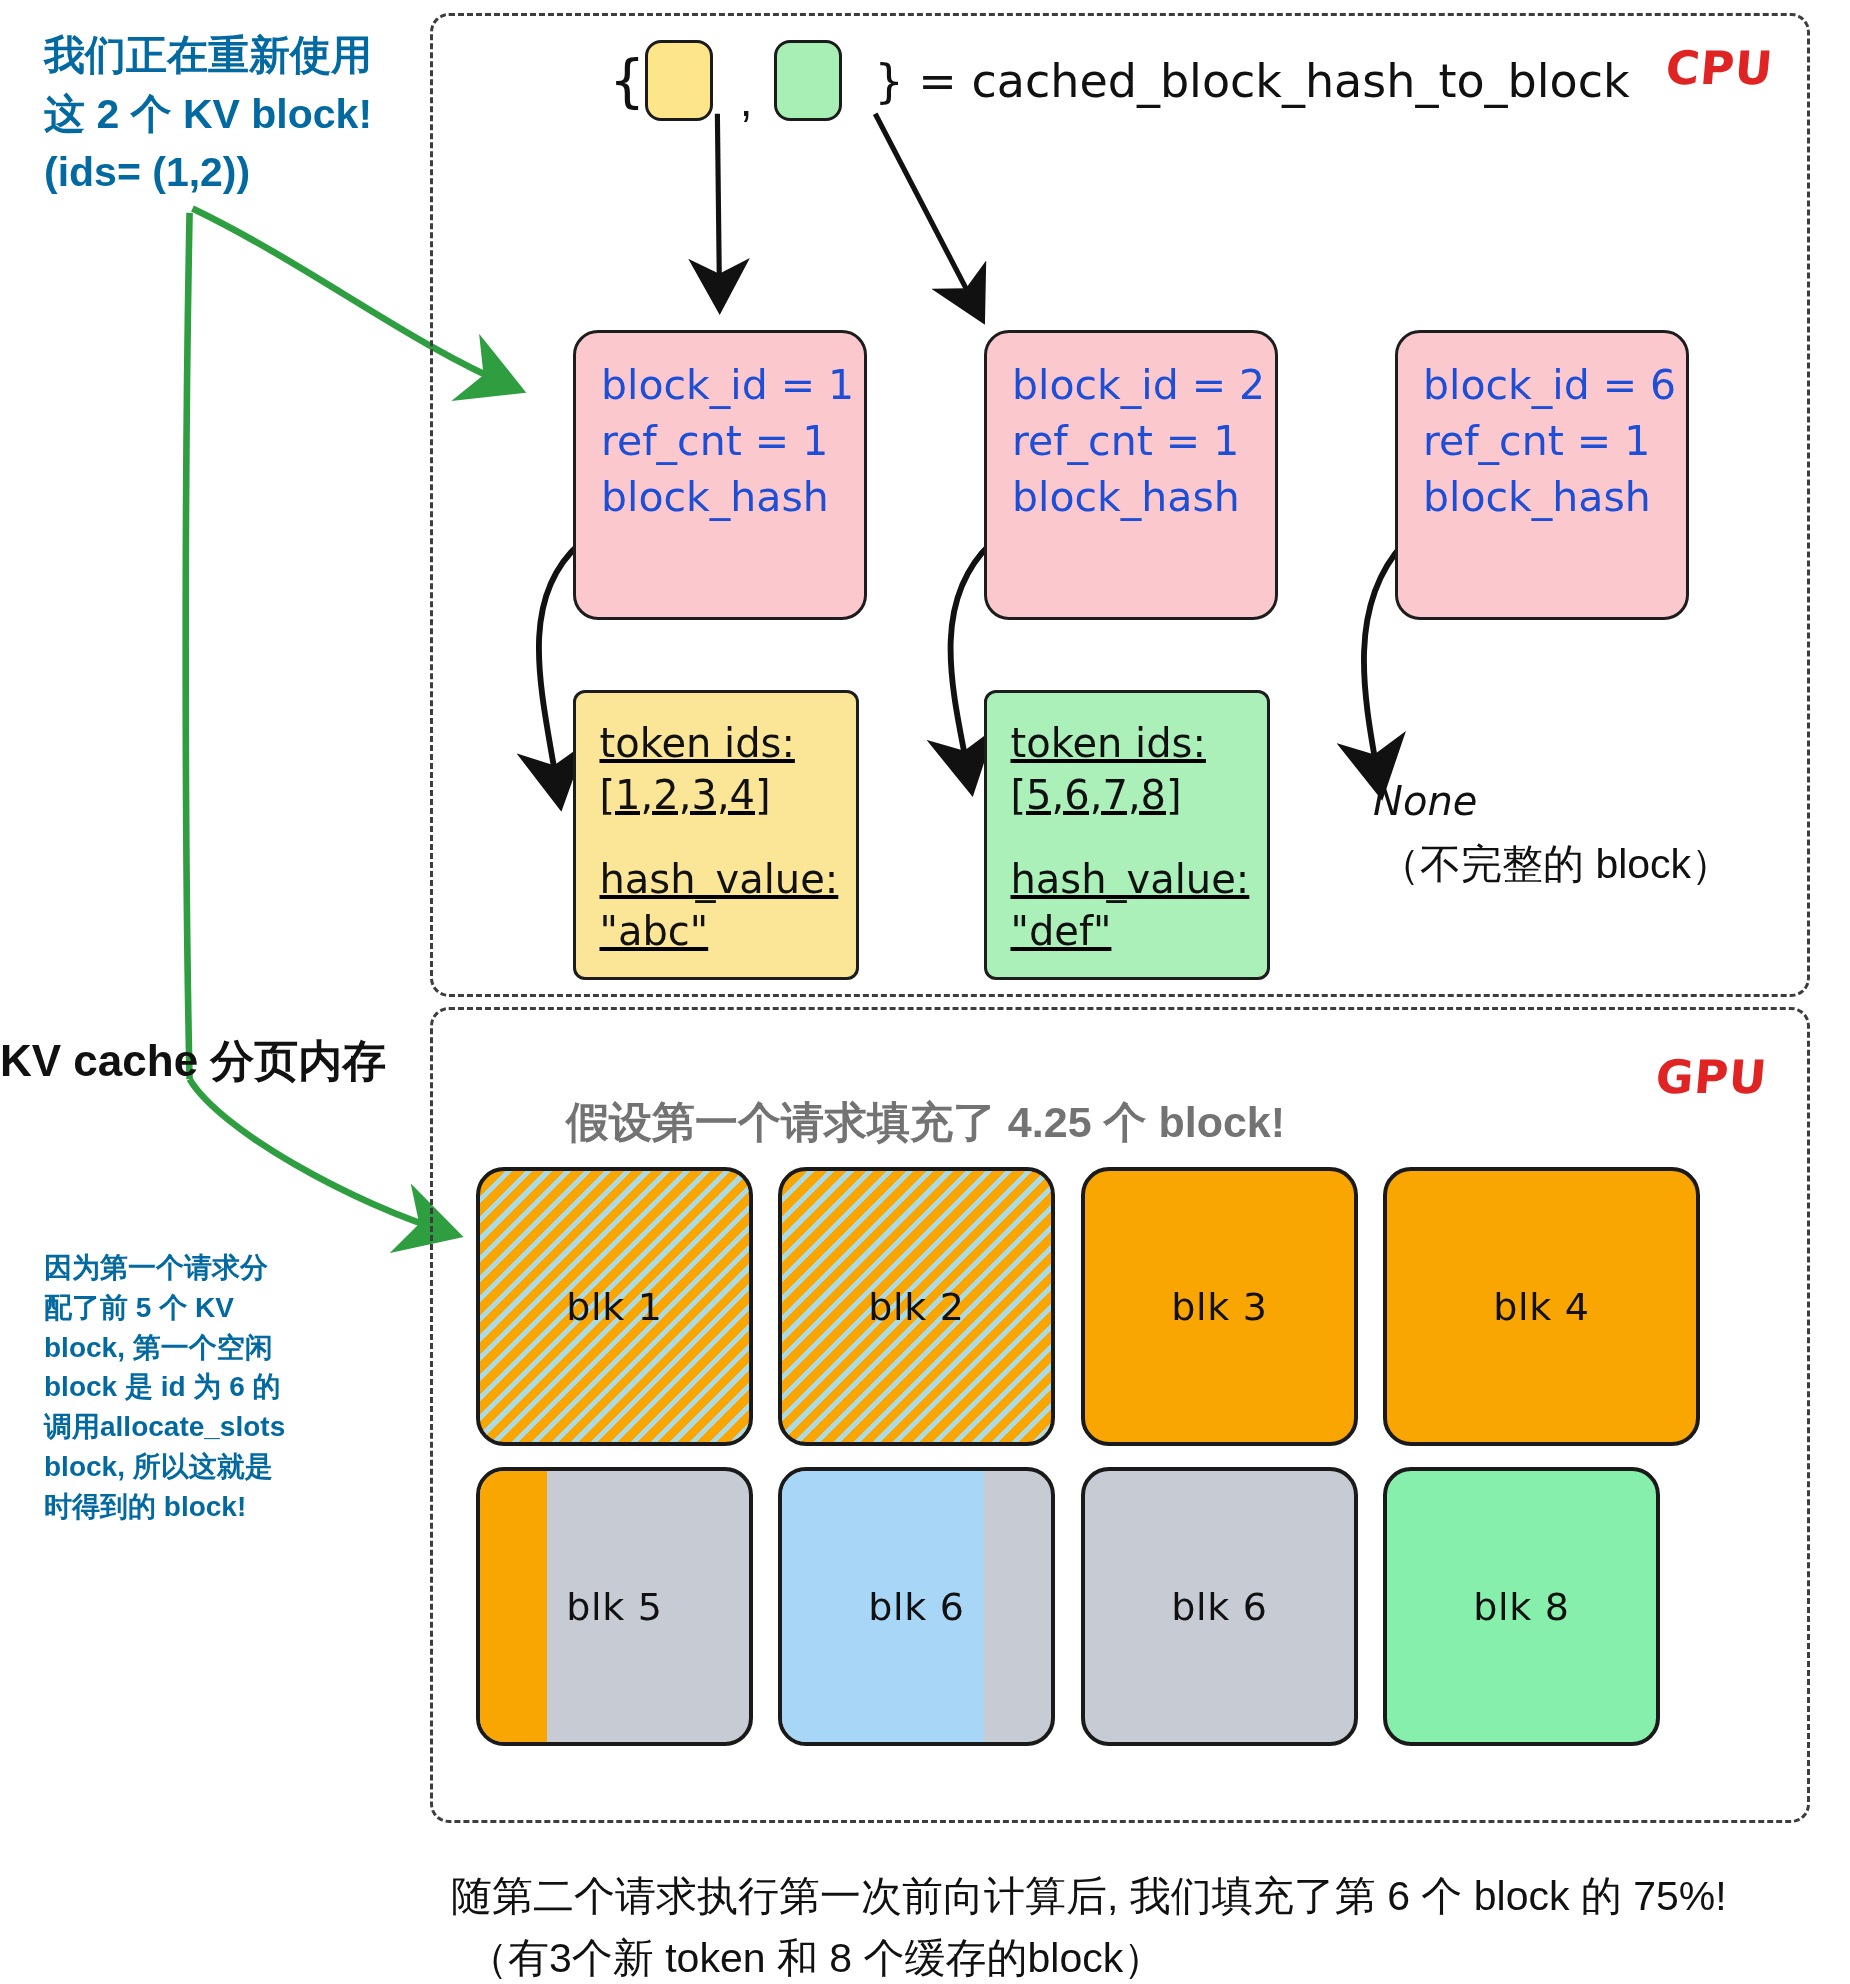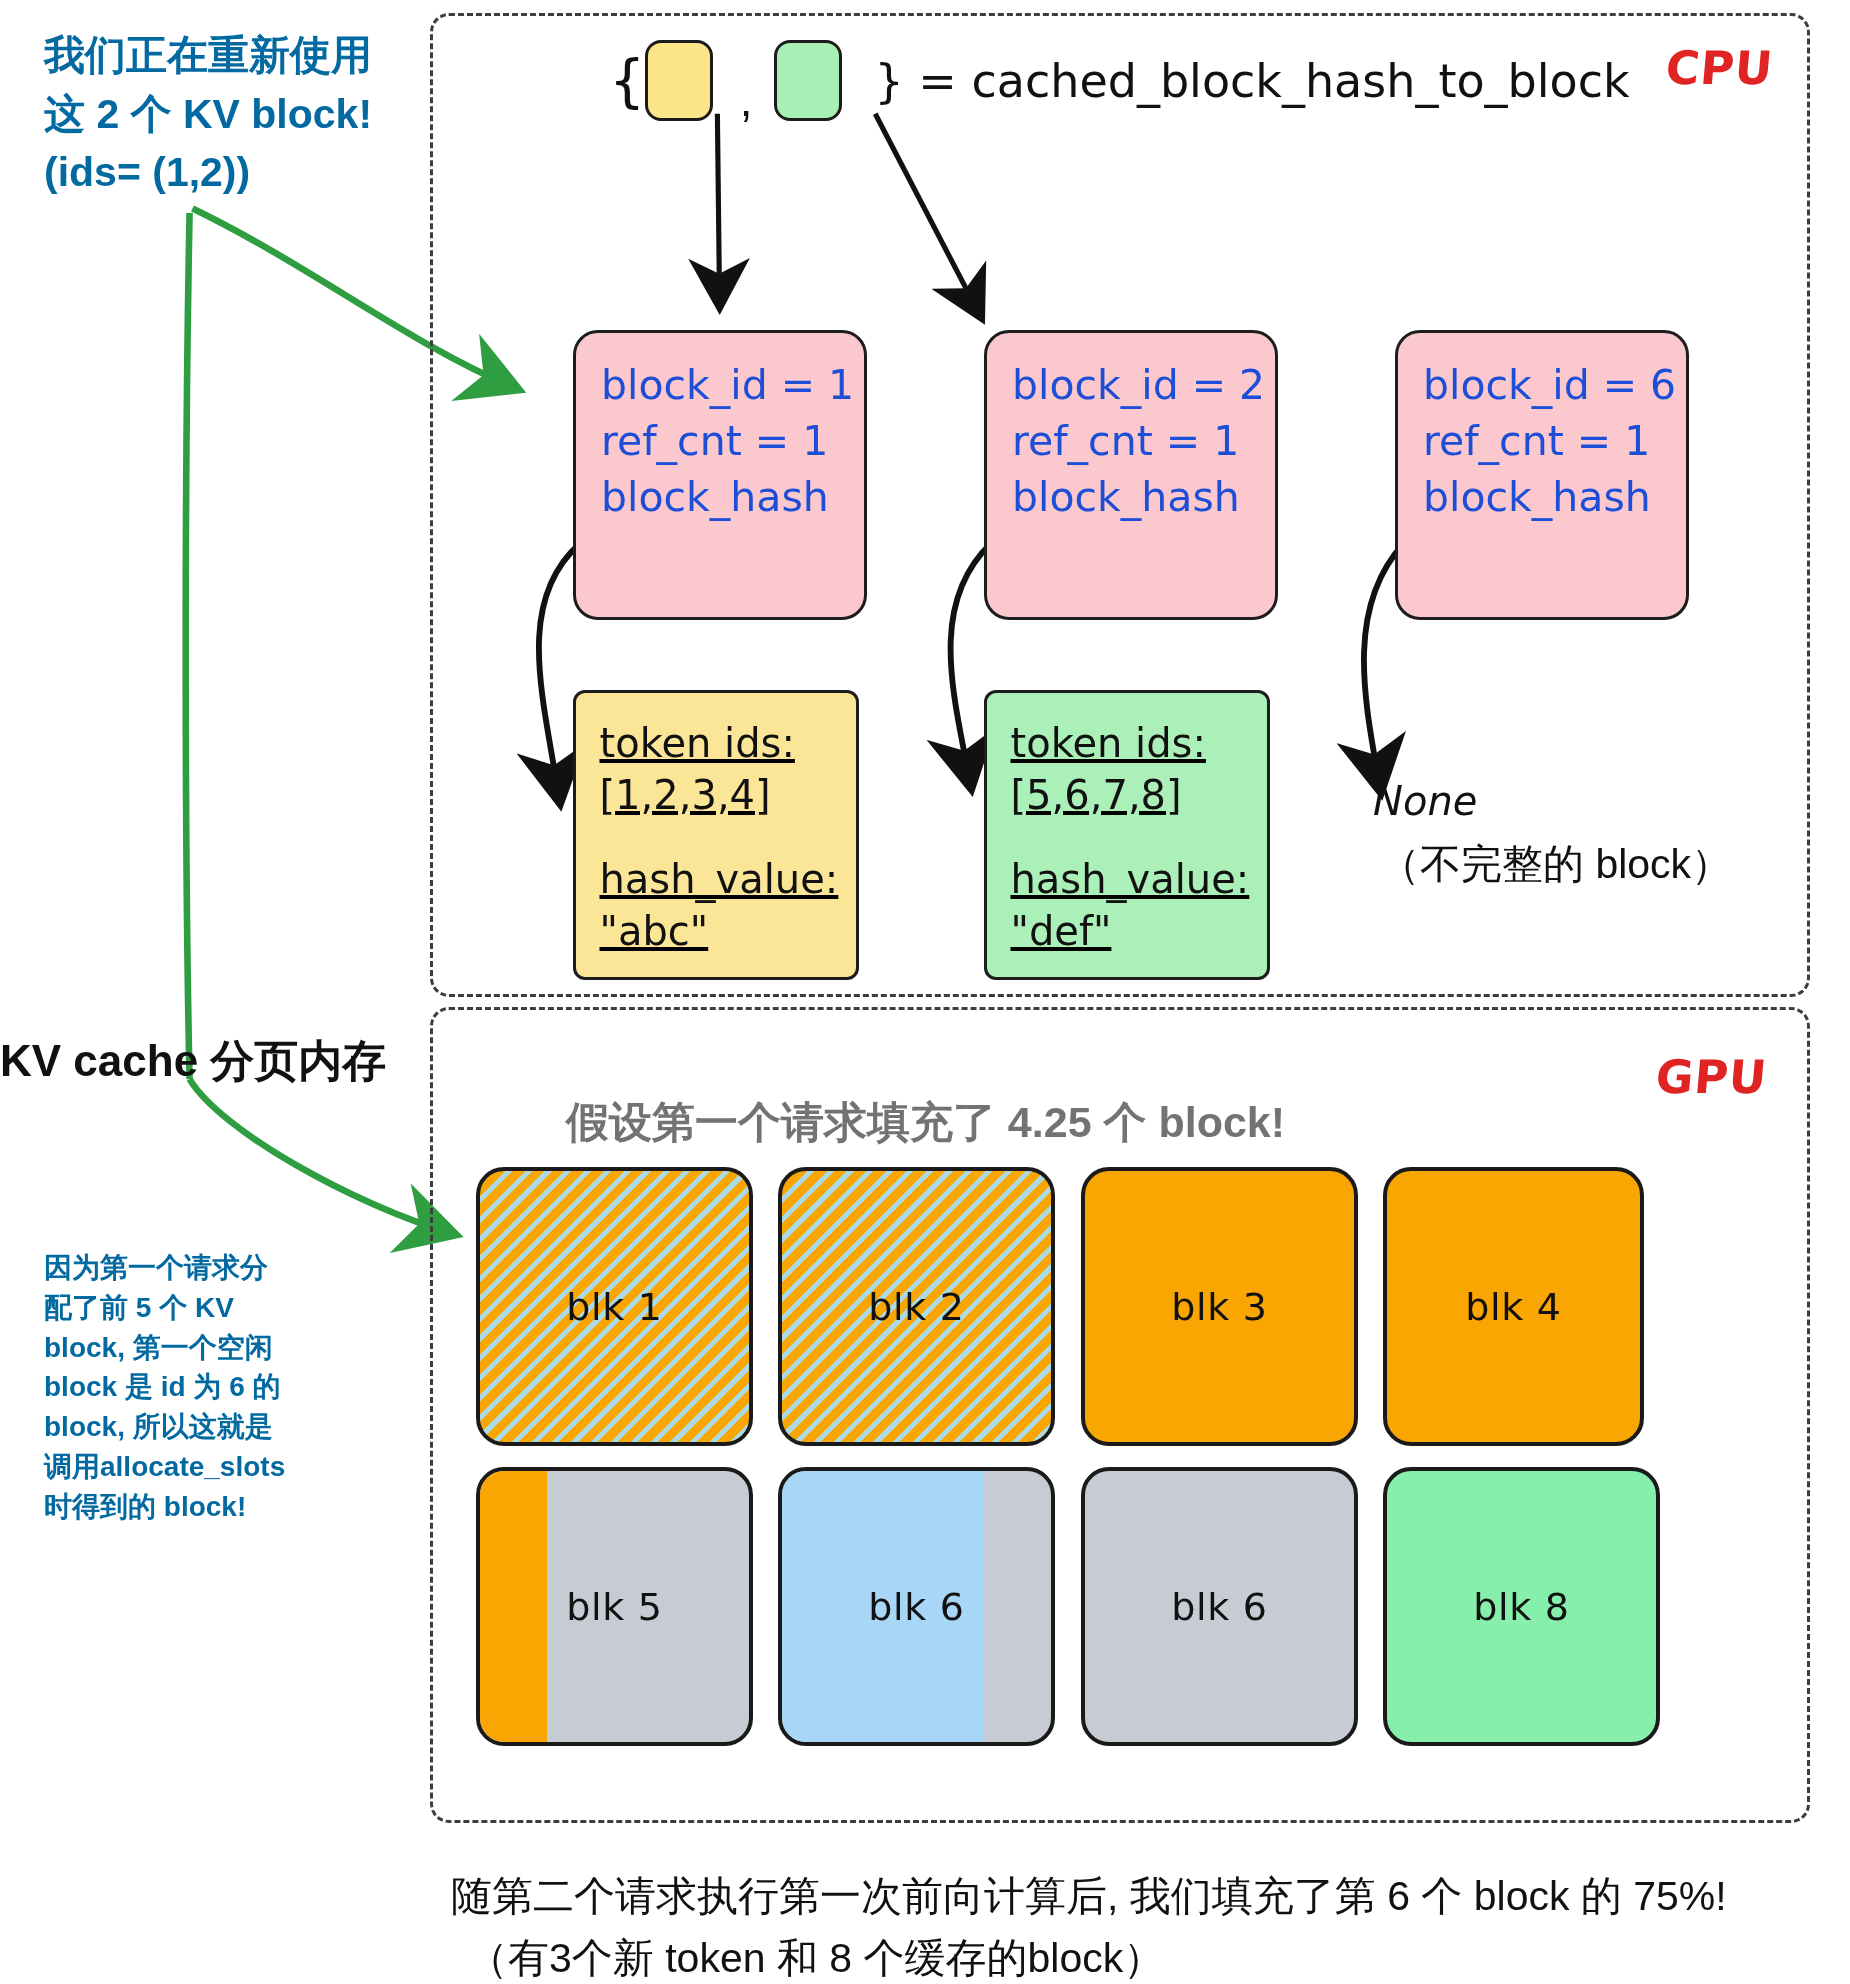--- a/index.html
+++ b/index.html
@@ -196,21 +196,21 @@
       <div class="hatch"></div>
       <div class="cap">blk 1</div>
     </div>
     <div class="blk" style="left: 302px; top: 0px; width: 277px; height: 279px; background: rgb(249, 166, 2);">
       <div class="hatch"></div>
       <div class="cap">blk 2</div>
     </div>
     <div class="blk" style="left: 605px; top: 0px; width: 277px; height: 279px; background: rgb(249, 166, 2);">
       <div class="cap">blk 3</div>
     </div>
-    <div class="blk" style="left: 907px; top: 0px; width: 261px; height: 279px; background: rgb(249, 166, 2);">
+    <div class="blk" style="left: 907px; top: 0px; width: 317px; height: 279px; background: rgb(249, 166, 2);">
       <div class="cap">blk 4</div>
     </div>
     <div class="blk" style="left: 0px; top: 300px; width: 277px; height: 279px; background: rgb(199, 204, 212);">
       <div class="fillbar" style="width: 25%; background: rgb(249, 166, 2);"></div>
       <div class="cap">blk 5</div>
     </div>
     <div class="blk" style="left: 302px; top: 300px; width: 277px; height: 279px; background: rgb(199, 204, 212);">
       <div class="fillbar" style="width: 75%; background: rgb(168, 214, 247);"></div>
       <div class="cap">blk 6</div>
     </div>
@@ -225,22 +225,22 @@
 <div class="note-green" id="note-top">
     <div>我们正在重新使用</div>
     <div>这 2 个 KV block!</div>
     <div>(ids= (1,2))</div>
   </div>
 <div class="note-green" id="note-left">
     <div>因为第一个请求分</div>
     <div>配了前 5 个 KV</div>
     <div>block, 第一个空闲</div>
     <div>block 是 id 为 6 的</div>
+    <div>调用allocate_slots</div>
     <div>block, 所以这就是</div>
-    <div>调用allocate_slots</div>
     <div>时得到的 block!</div>
   </div>
 
 <div class="abs" id="caption">
   <div>随第二个请求执行第一次前向计算后, 我们填充了第 6 个 block 的 75%!</div>
   <div style="margin-left:16px;">（有3个新 token 和 8 个缓存的block）</div>
 </div>
 
 
 </body></html>

